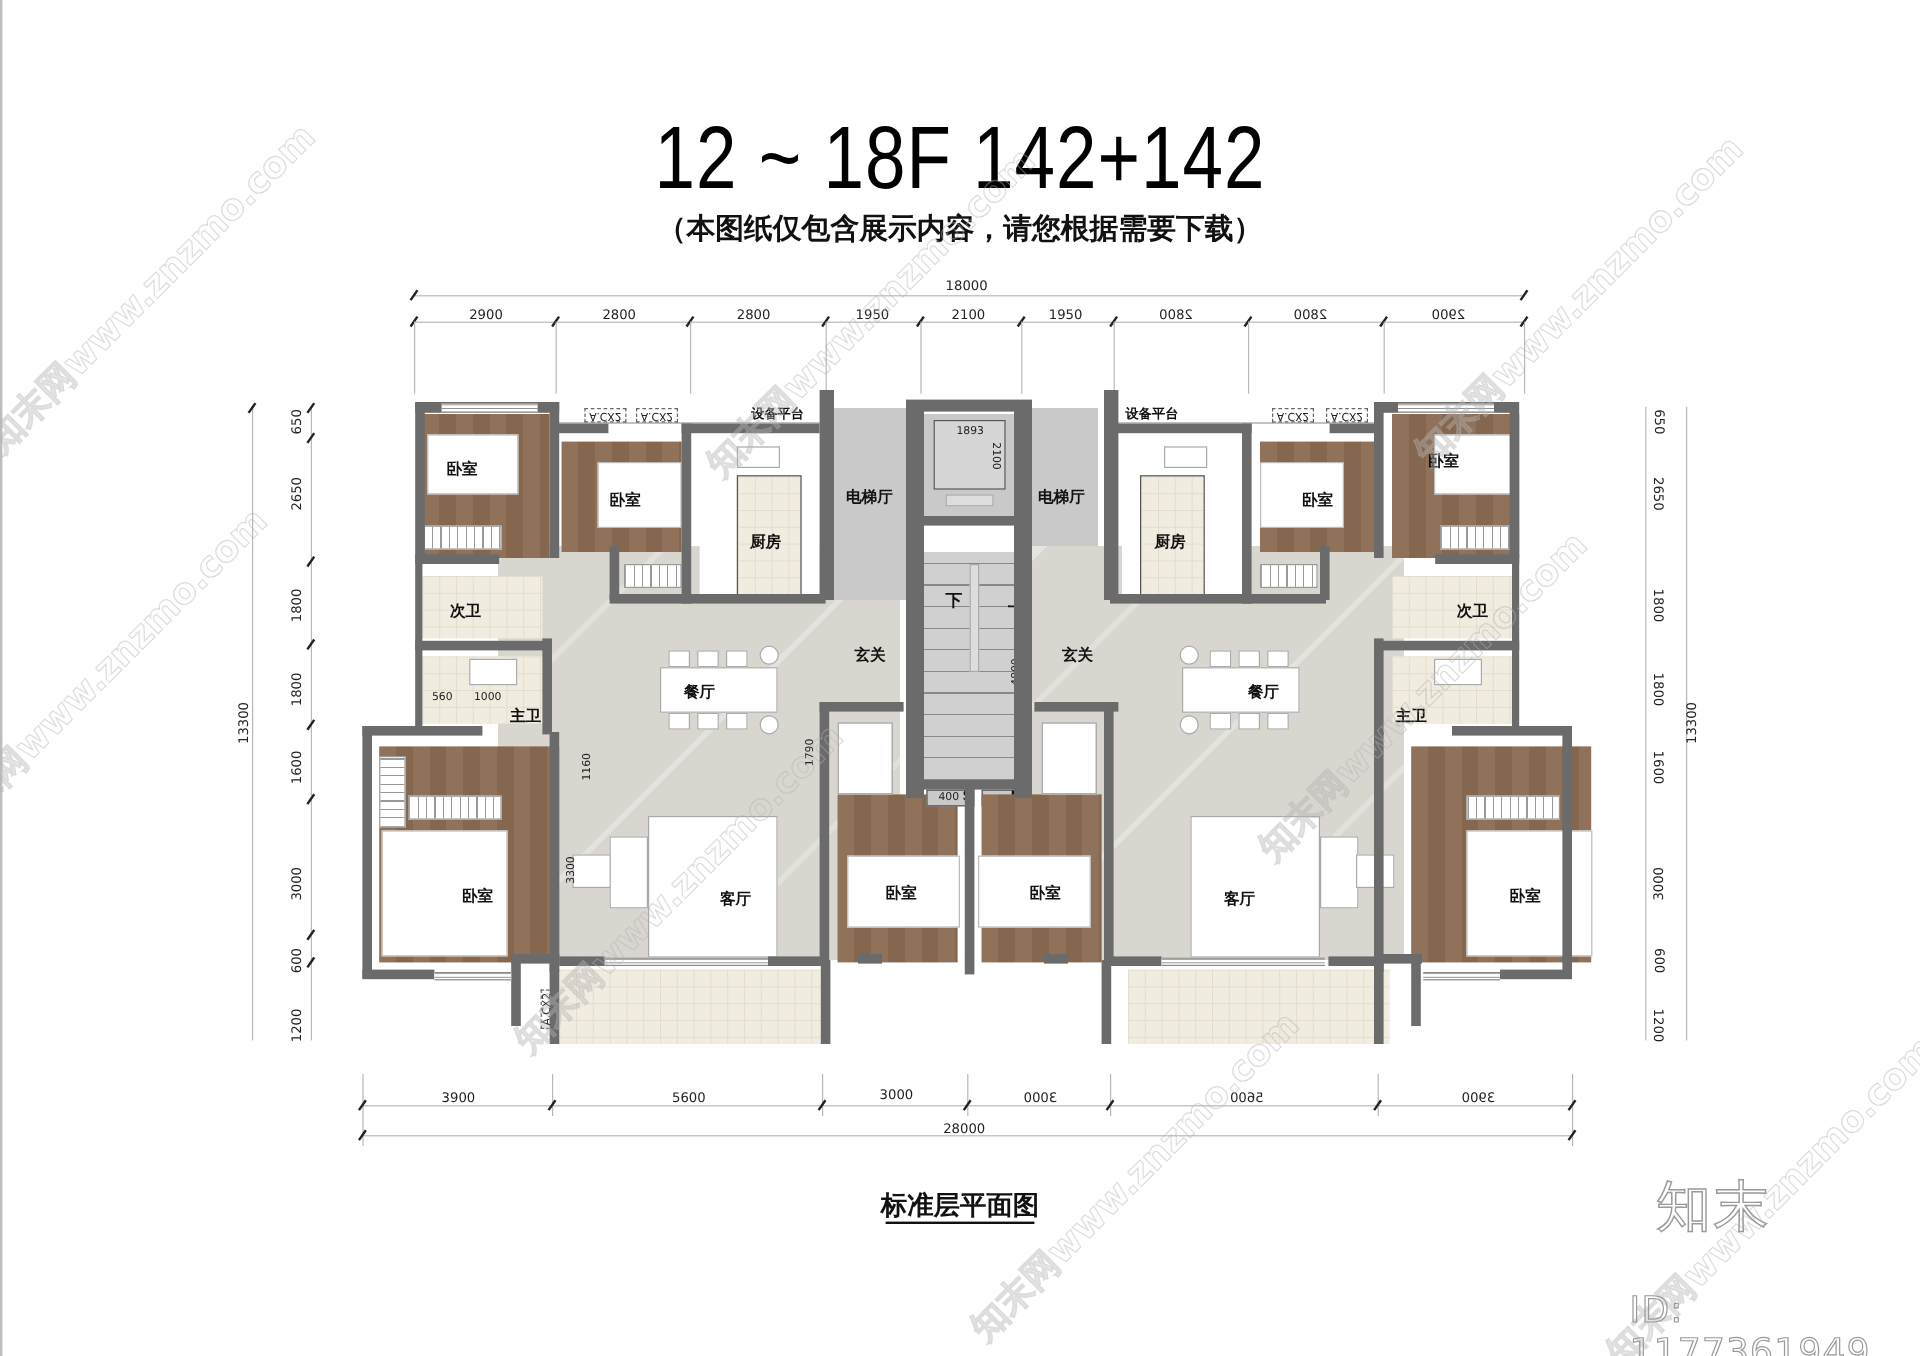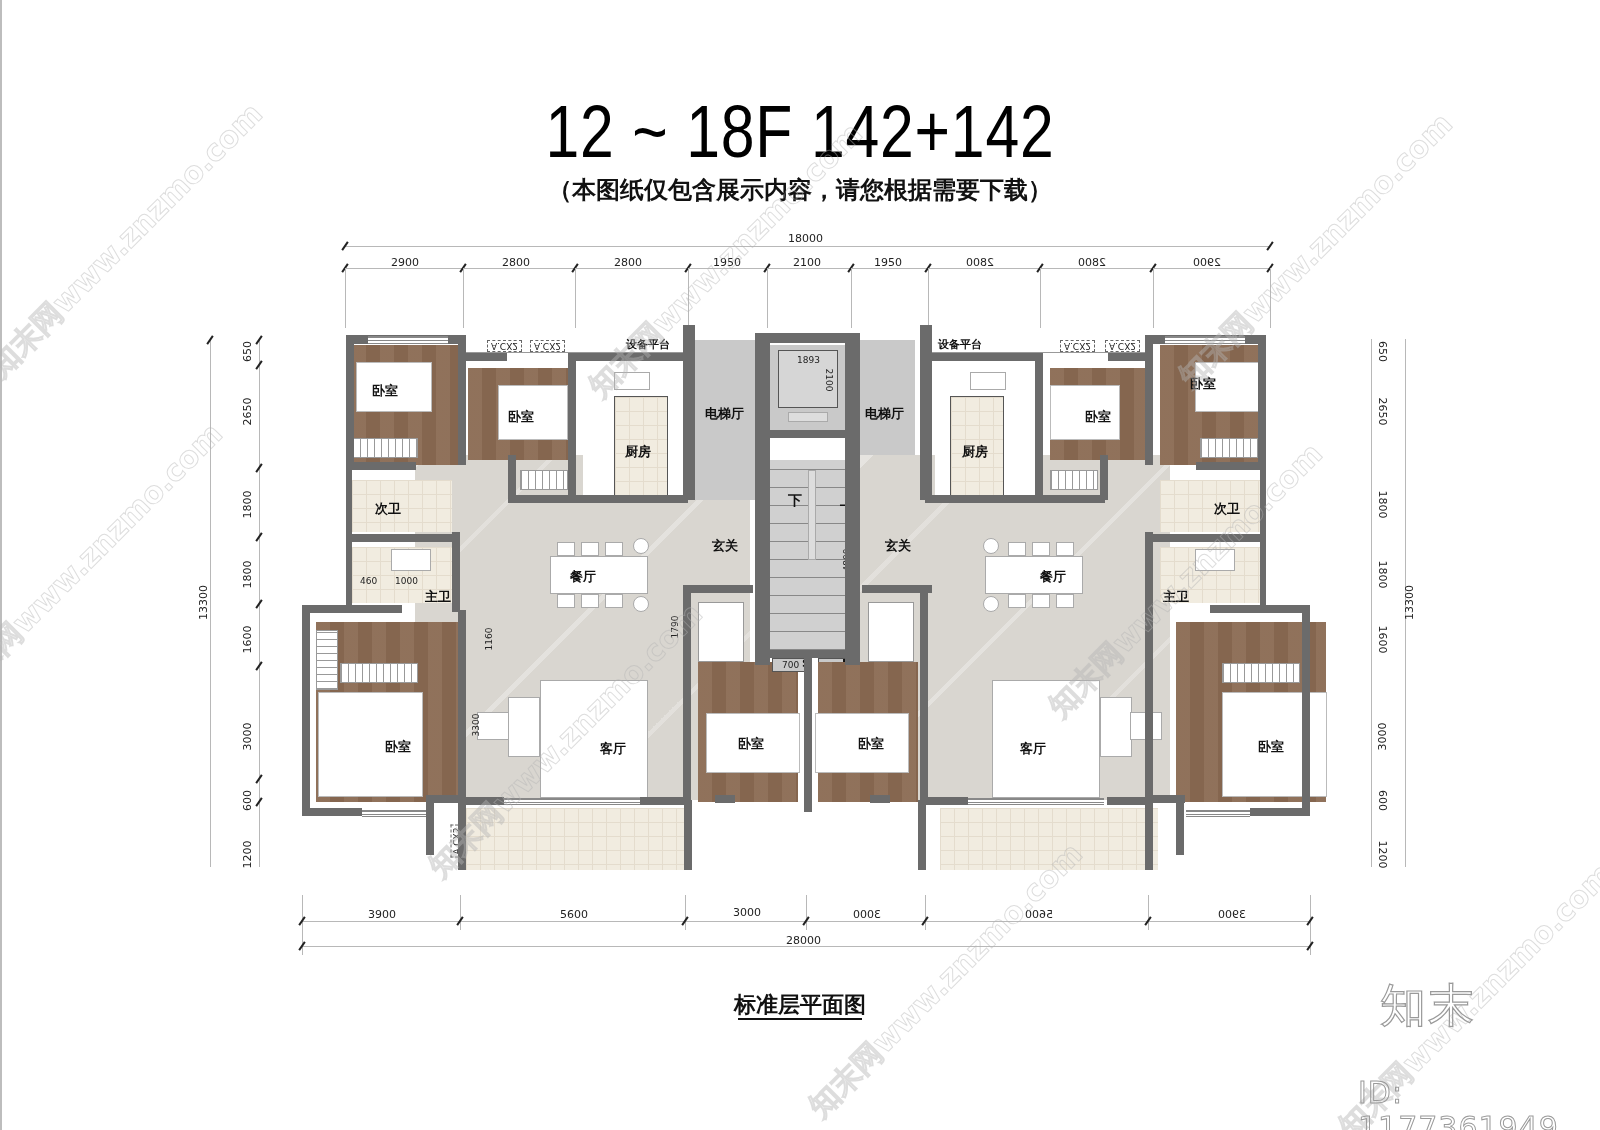--- a/index.html
+++ b/index.html
@@ -135,21 +135,21 @@
   <div class="room white" style="left:583px;top:368px;width:100px;height:130px;"></div>
   <div class="room tile" style="left:614px;top:396px;width:54px;height:102px;border:1px solid #555;"></div>
   <div class="furn" style="left:614px;top:372px;width:36px;height:18px;"></div>
   <div class="label" style="left:625px;top:443px;">厨房</div>
 
   <div class="room tile" style="left:352px;top:480px;width:100px;height:52px;"></div>
   <div class="label" style="left:375px;top:500px;">次卫</div>
 
   <div class="room tile" style="left:352px;top:547px;width:102px;height:56px;"></div>
   <div class="furn" style="left:391px;top:549px;width:40px;height:22px;"></div>
-  <div class="small" style="left:360px;top:576px;">460</div>
+  <div class="small" style="left:360px;top:576px;">560</div>
   <div class="small" style="left:395px;top:576px;">1000</div>
   <div class="label" style="left:425px;top:588px;">主卫</div>
 
   <div class="furn" style="left:550px;top:556px;width:98px;height:38px;"></div>
   <div class="furn" style="left:557px;top:542px;width:18px;height:14px;"></div>
   <div class="furn" style="left:581px;top:542px;width:18px;height:14px;"></div>
   <div class="furn" style="left:605px;top:542px;width:18px;height:14px;"></div>
   <div class="furn" style="left:557px;top:594px;width:18px;height:14px;"></div>
   <div class="furn" style="left:581px;top:594px;width:18px;height:14px;"></div>
   <div class="furn" style="left:605px;top:594px;width:18px;height:14px;"></div>
@@ -191,21 +191,21 @@
   <div class="small" style="left:818px;top:375px;transform:rotate(90deg);">2100</div>
   <div class="furn" style="left:788px;top:412px;width:40px;height:10px;background:#ddd;"></div>
 
   <div class="stairs" style="left:770px;top:460px;width:85px;height:190px;"></div>
   <div class="furn" style="left:808px;top:470px;width:8px;height:90px;background:#ddd;"></div>
   <div class="label" style="left:788px;top:492px;font-size:14px;">下</div>
   <div class="label" style="left:840px;top:492px;font-size:14px;">上</div>
   <div class="small" style="left:836px;top:555px;transform:rotate(-90deg);">4800</div>
   <div class="room grey" style="left:772px;top:658px;width:40px;height:14px;border:1px solid #555;"></div>
   <div class="room grey" style="left:818px;top:658px;width:40px;height:14px;border:1px solid #555;"></div>
-  <div class="small" style="left:782px;top:660px;">700</div>
+  <div class="small" style="left:782px;top:660px;">400</div>
   <div class="label" style="left:802px;top:657px;font-size:11px;">S</div>
   <div class="label" style="left:842px;top:657px;font-size:11px;">D</div>
 
   <div class="room marble" style="left:860px;top:455px;width:310px;height:345px;"></div>
 
   <div class="room wood" style="left:818px;top:662px;width:100px;height:140px;"></div>
   <div class="bed" style="left:815px;top:713px;width:94px;height:60px;"></div>
   <div class="label" style="left:858px;top:735px;">卧室</div>
   <div class="room white" style="left:868px;top:602px;width:46px;height:60px;border:1px solid #999;"></div>
 

